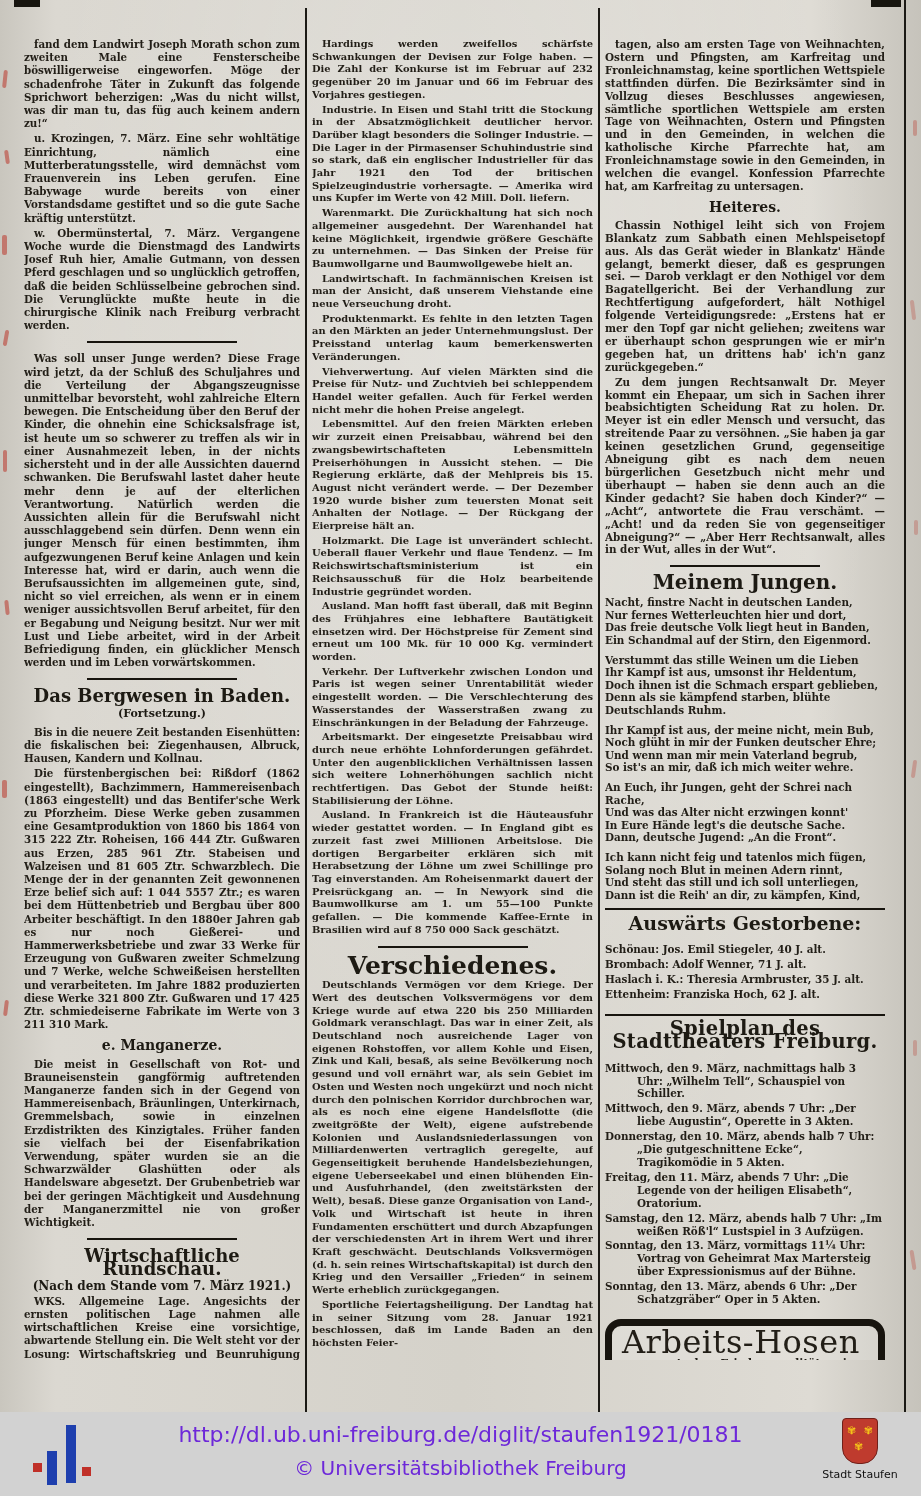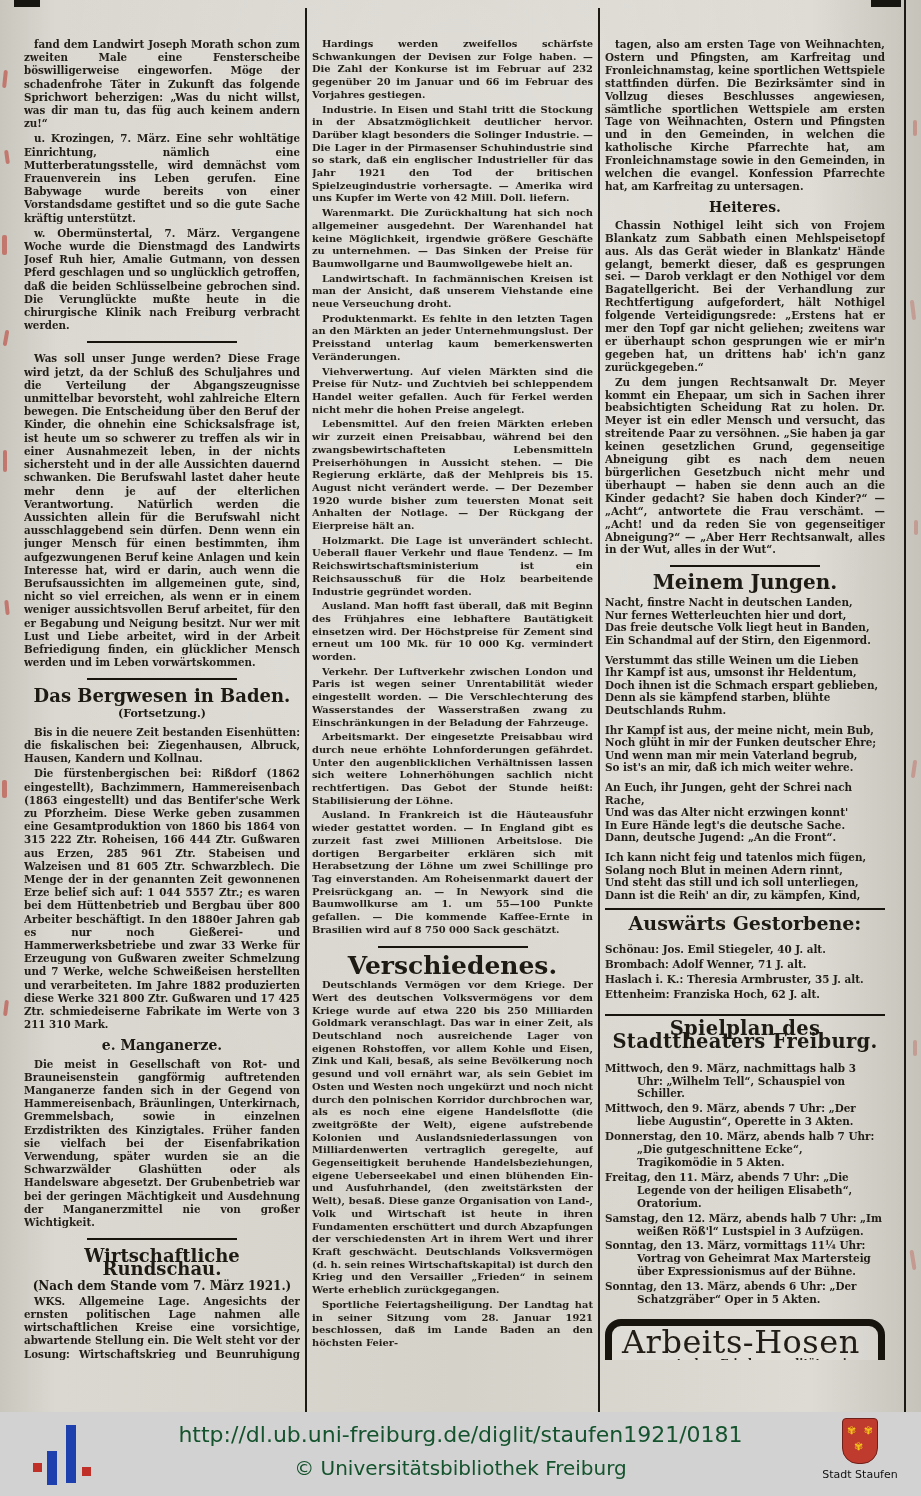--- a/index.html
+++ b/index.html
@@ -41,21 +41,21 @@
       background:rgba(255,255,255,.15);}
   .ad-title{font-size:32px;font-weight:400;letter-spacing:.5px;margin:2px 0 9px;text-align:left;}
   .ad-line1{font-size:10.8px;font-weight:700;margin:0 0 3px;padding-left:24px;text-align:left;}
 
   
   .rm{position:absolute;background:rgba(185,40,28,.5);border-radius:2px;}
 
   
   .footer{position:absolute;left:0;right:0;bottom:0;height:84px;background:#d2d2d2;
           font-family:"DejaVu Sans",sans-serif;}
-  .footer-text{position:absolute;left:0;right:0;top:10px;text-align:center;color:#14532d;}
+  .footer-text{position:absolute;left:0;right:0;top:10px;text-align:center;color:#6d28d9;}
   .url{font-size:22px;margin-bottom:9px;}
   .copyright{font-size:20px;}
   .ub-logo{position:absolute;left:30px;top:11px;width:72px;height:64px;}
   .ub-shape{position:absolute;}
   .ub-bar-tall{left:36px;top:2px;width:10px;height:58px;background:#1e3fae;}
   .ub-bar-med{left:17px;top:28px;width:10px;height:34px;background:#1e3fae;}
   .ub-sq1{left:3px;top:40px;width:9px;height:9px;background:#c03028;}
   .ub-sq2{left:52px;top:44px;width:9px;height:9px;background:#c03028;}
   .staufen{position:absolute;right:22px;top:6px;width:78px;text-align:center;}
   .shield{width:34px;height:44px;margin:0 auto;background:#bf3b2e;border:1px solid #70201a;

